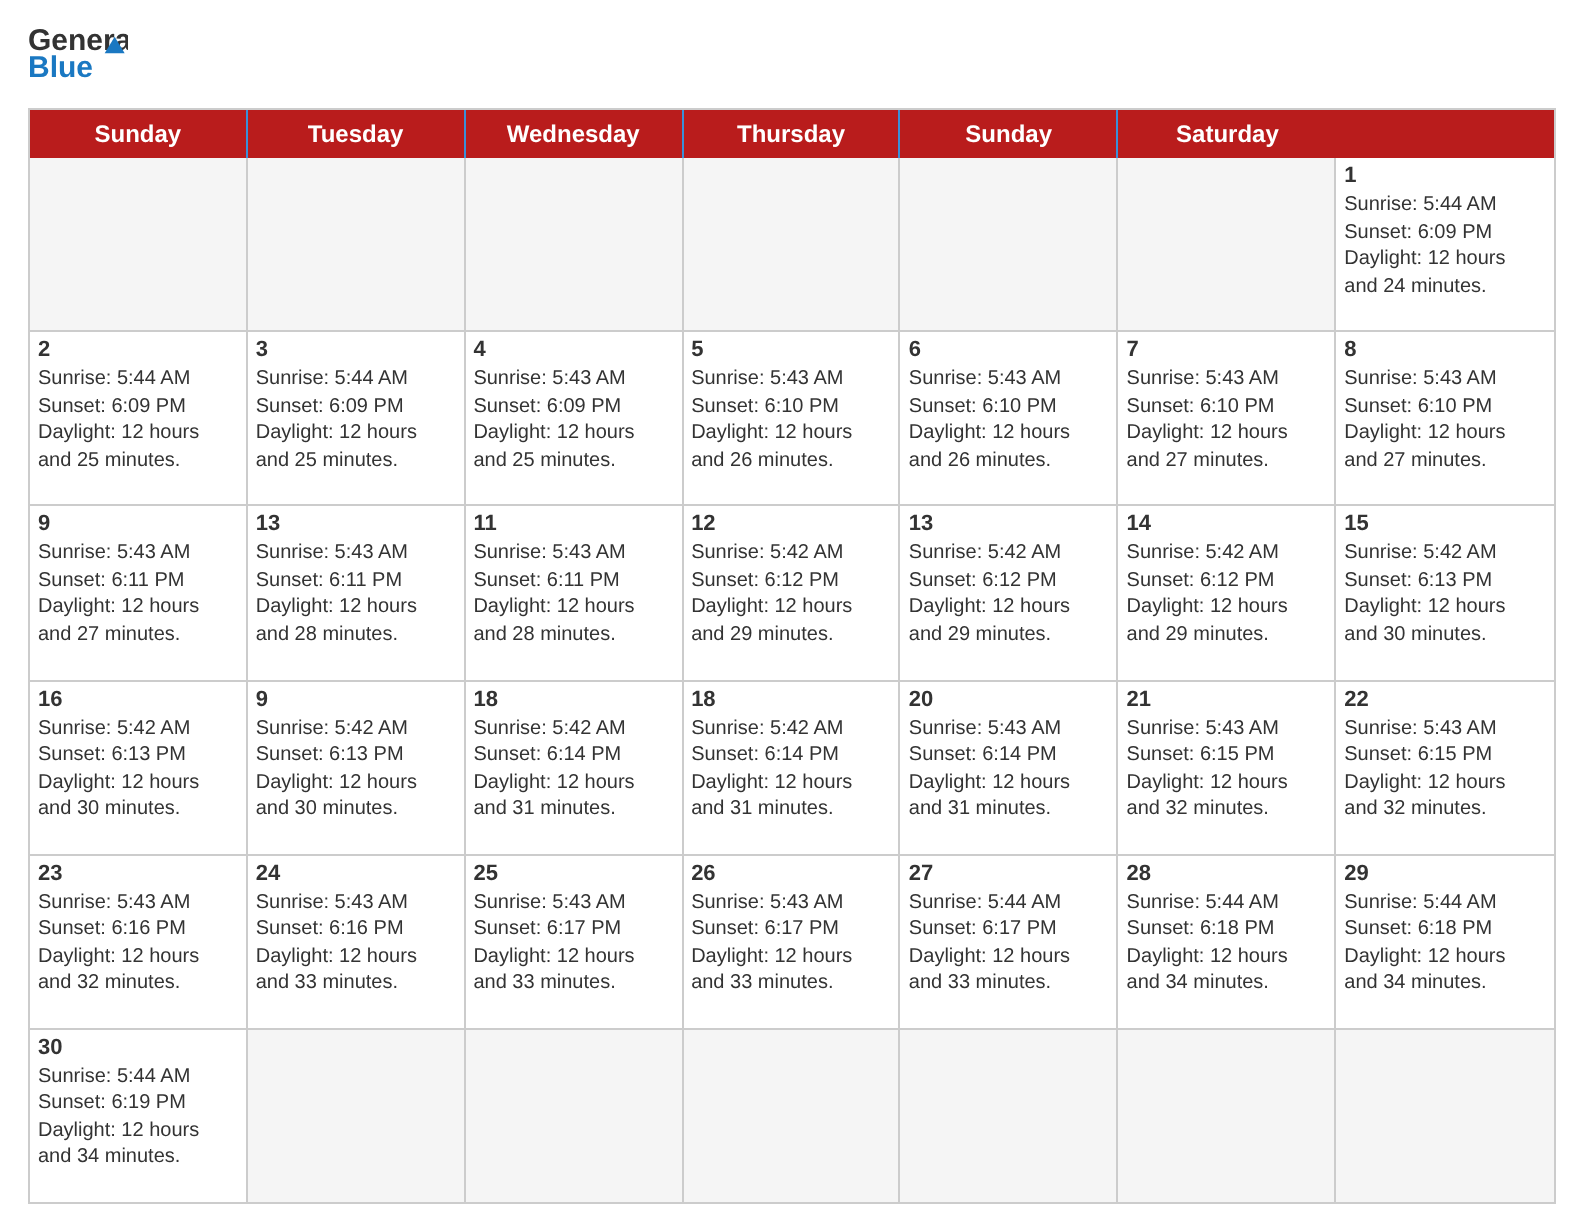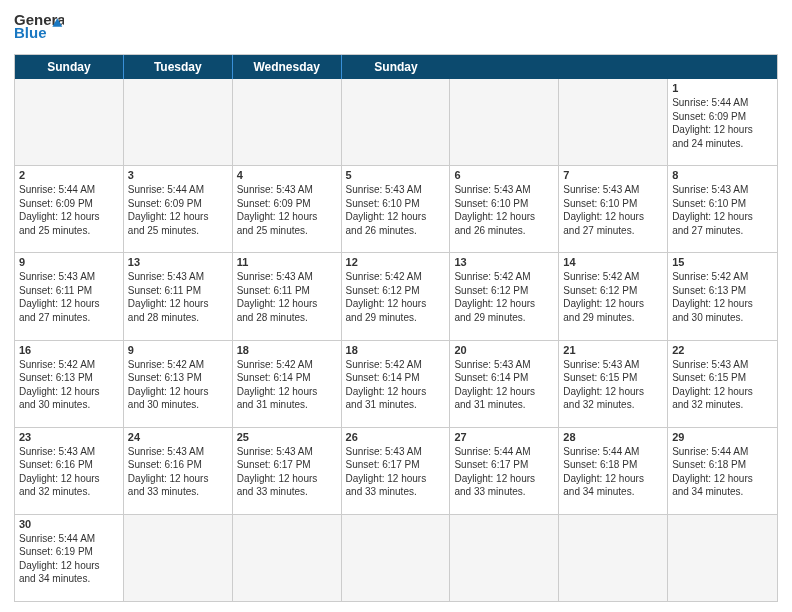--- a/index.html
+++ b/index.html
@@ -48,21 +48,21 @@
     }
     .calendar {
       flex: 1;
       display: flex;
       flex-direction: column;
       border: 1px solid #ccc;
     }
     .cal-header {
       display: grid;
       grid-template-columns: repeat(7, 1fr);
-      background: #0c4a6e;
+      background: #b91c1c;
     }
     .cal-header-cell {
       color: #fff;
       font-size: 12px;
       font-weight: bold;
       padding: 5px 4px;
       text-align: center;
       border-right: 1px solid #3a90d8;
     }
     .cal-header-cell:last-child { border-right: none; }
@@ -121,21 +121,23 @@
       <div class="month-title"></div>
       <div class="location"></div>
     </div>
   </div>
 
   <div class="calendar">
     <div class="cal-header">
     <div class="cal-header-cell">Sunday</div>
         <div class="cal-header-cell">Tuesday</div>
         <div class="cal-header-cell">Wednesday</div>
+        <div class="cal-header-cell">Thursday</div>
         <div class="cal-header-cell">Sunday</div>
+        <div class="cal-header-cell">Saturday</div>
       </div>
     <div class="cal-body">
     <div class="cal-row">
           <div class="cal-cell empty"></div>
           <div class="cal-cell empty"></div>
           <div class="cal-cell empty"></div>
           <div class="cal-cell empty"></div>
           <div class="cal-cell empty"></div>
           <div class="cal-cell empty"></div>
           <div class="cal-cell">

